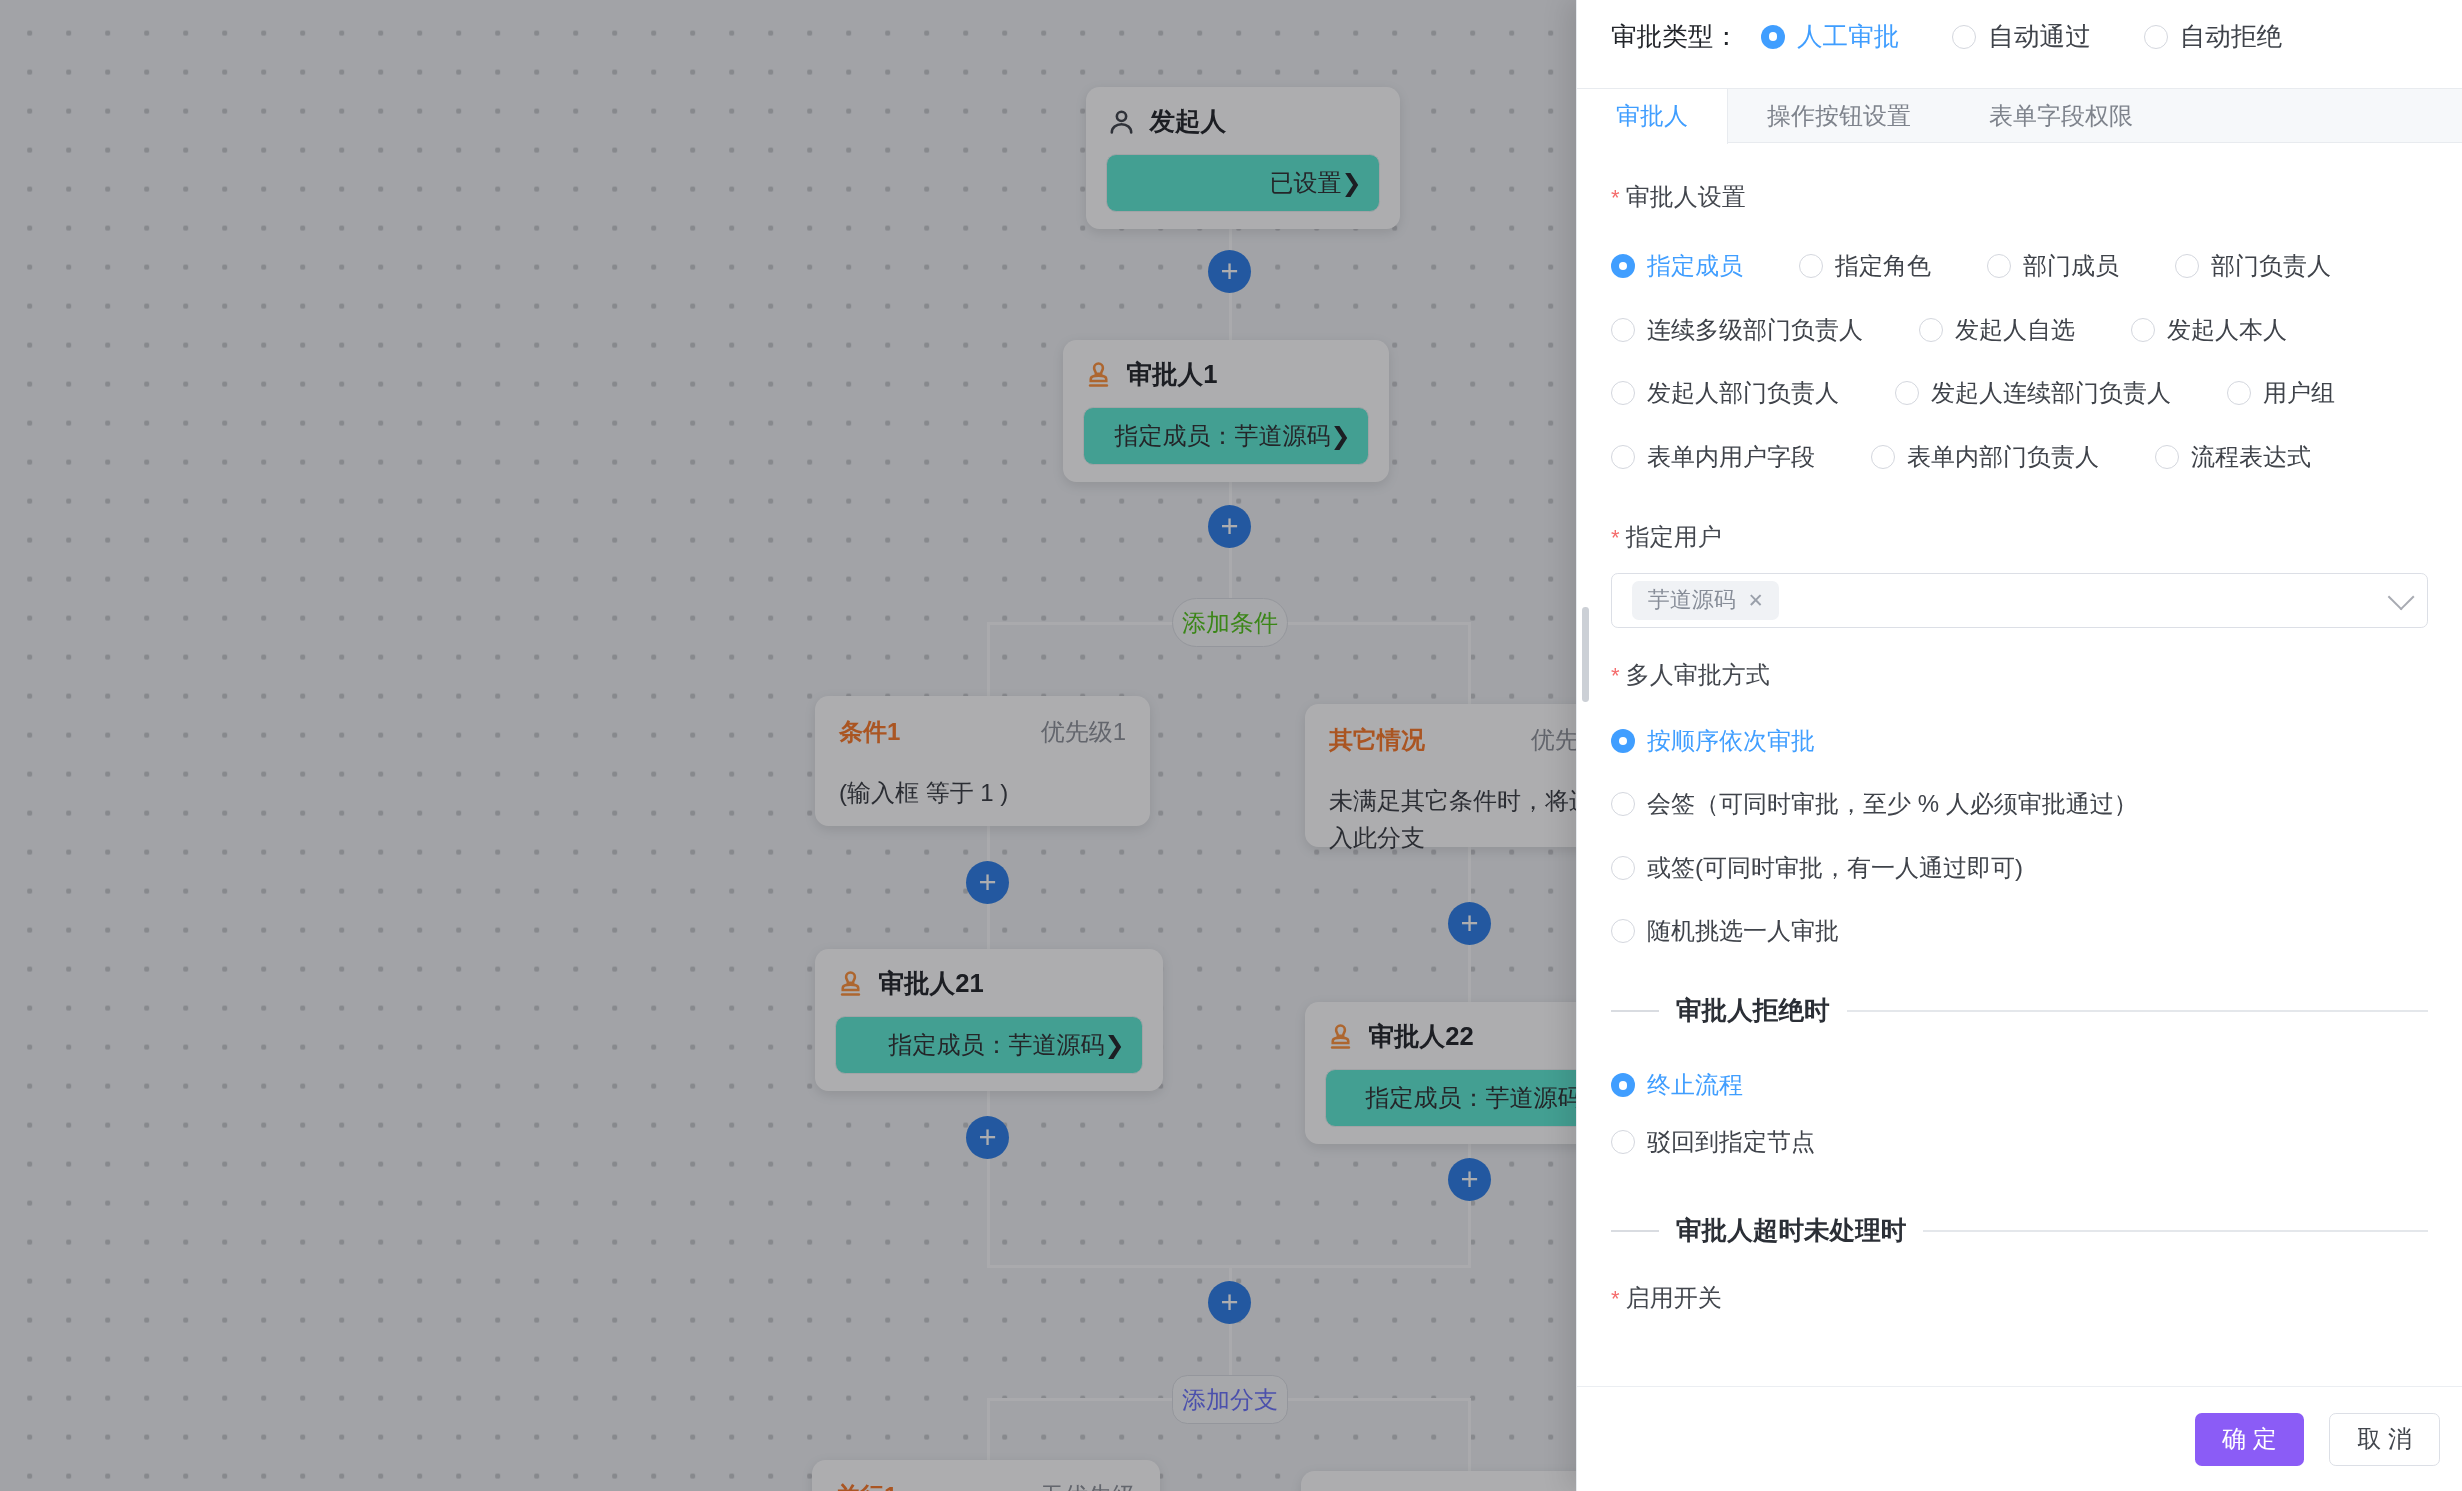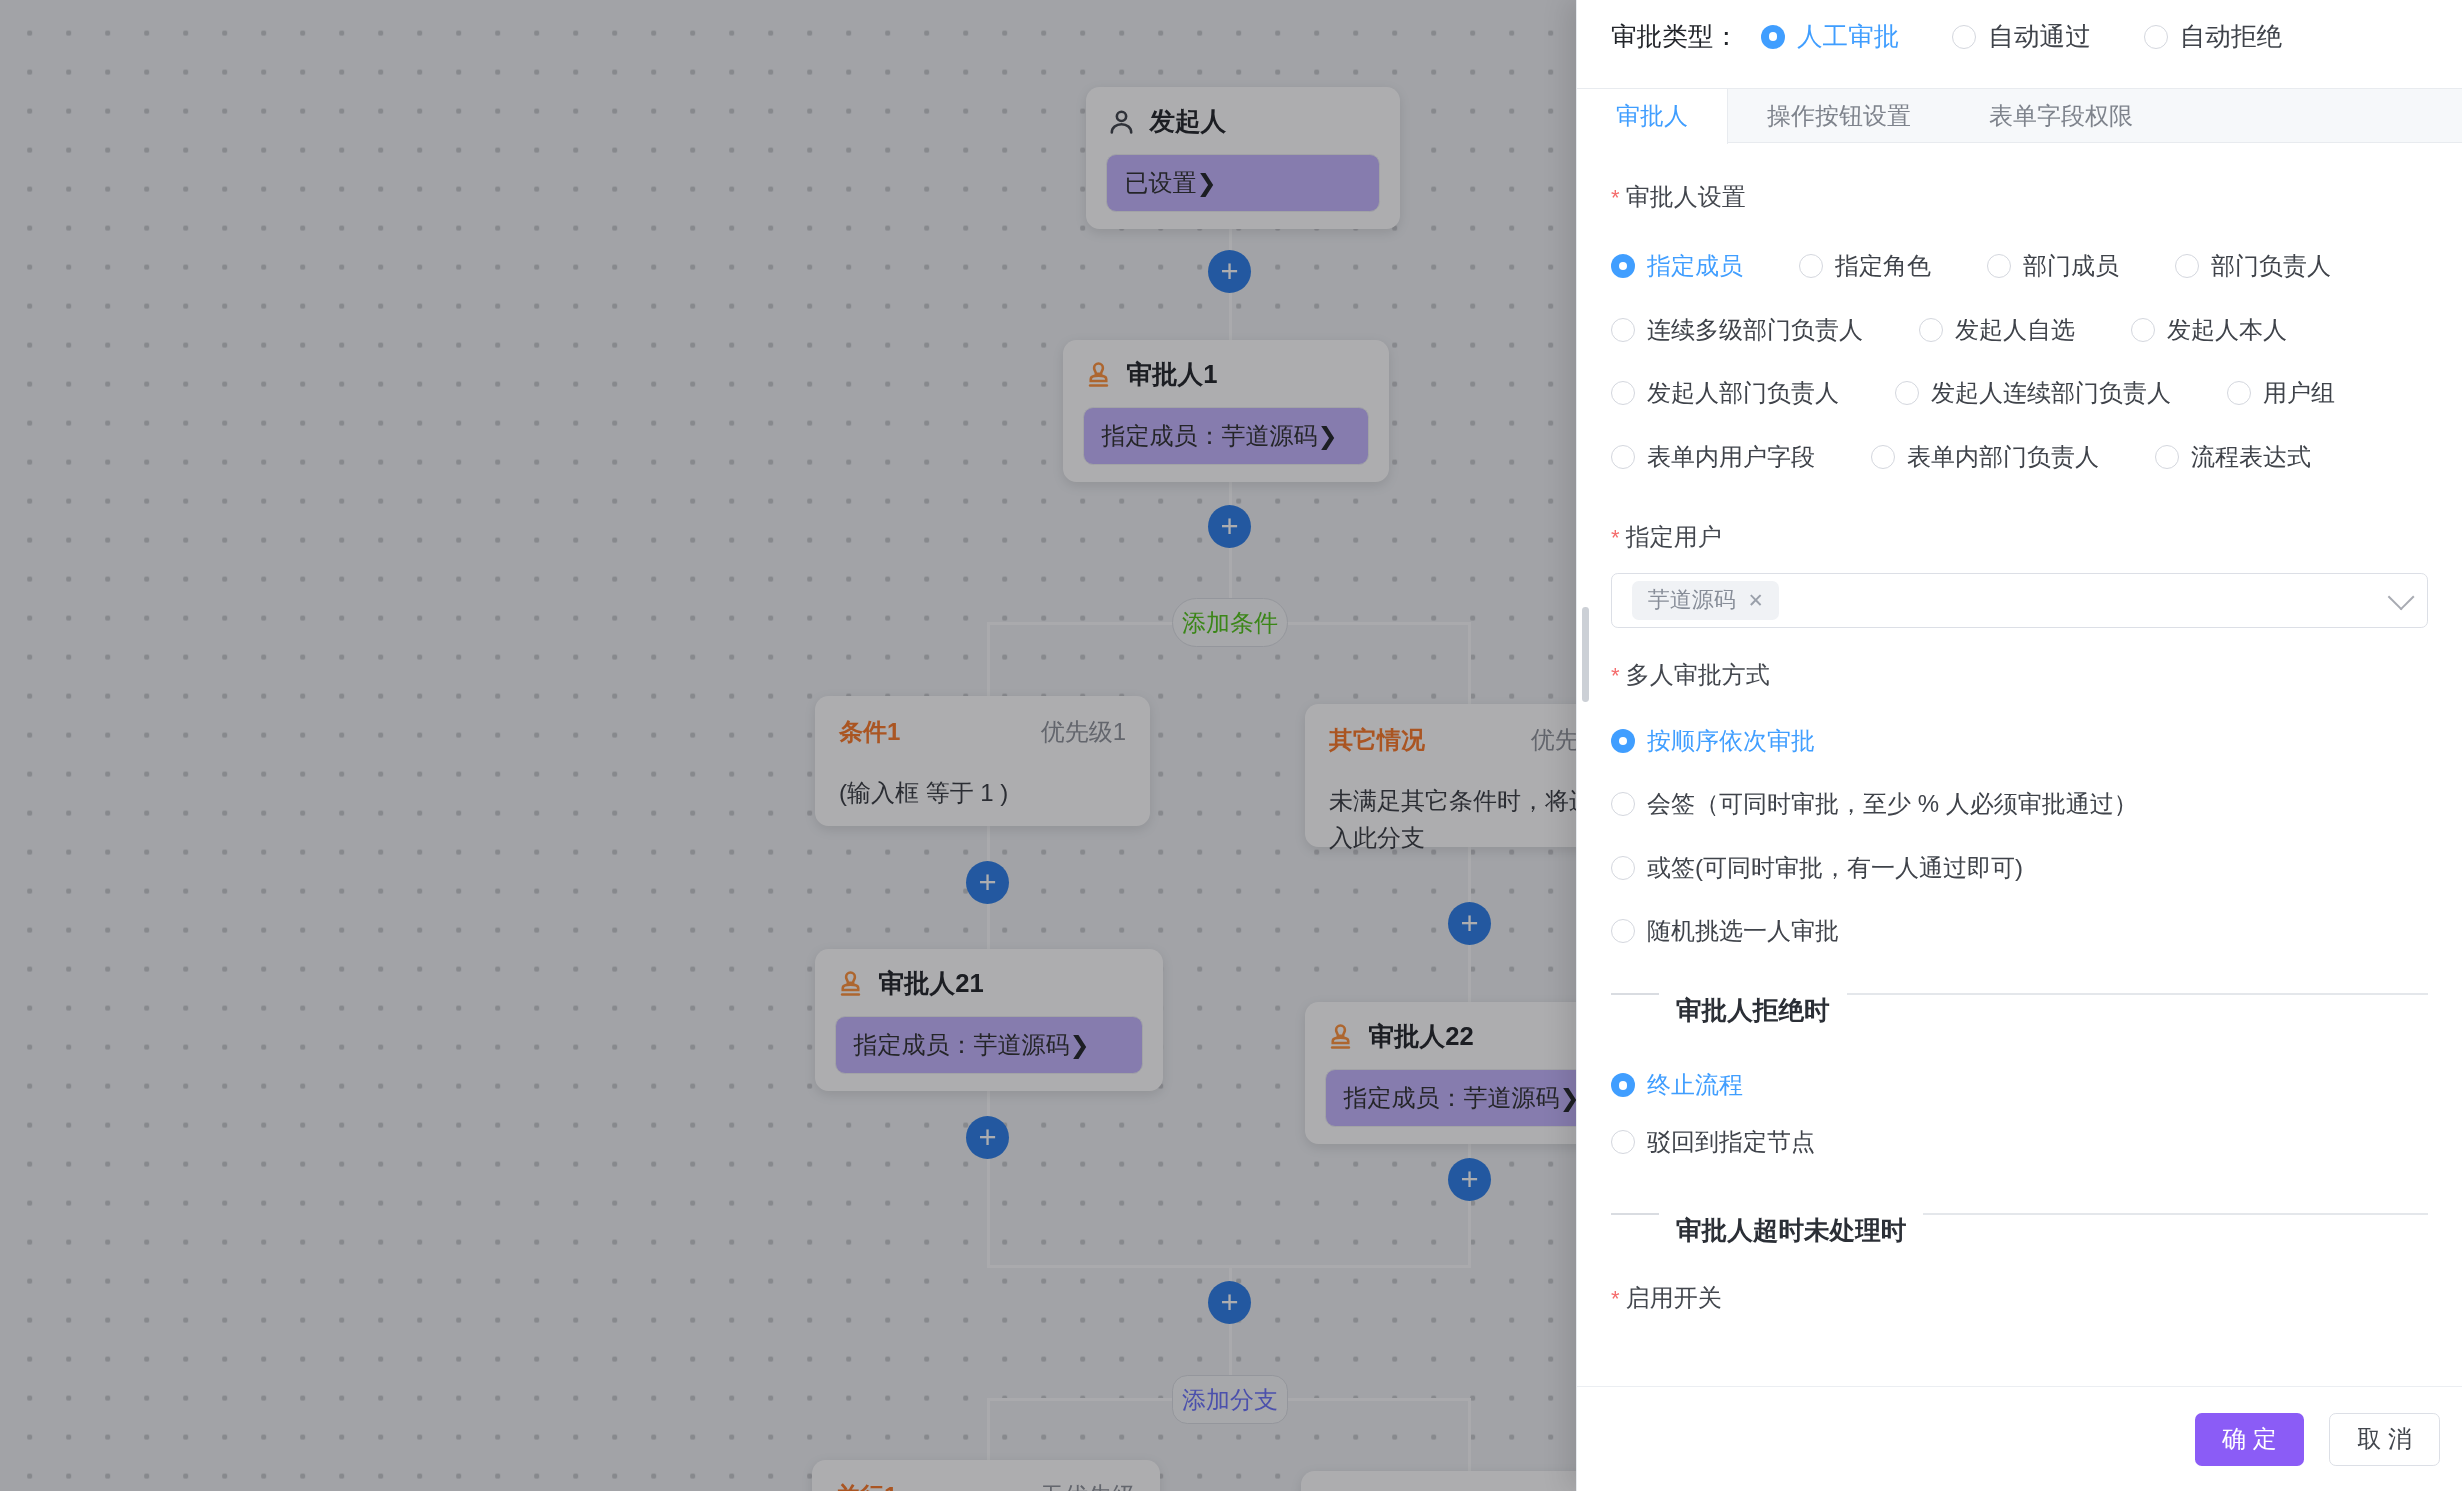--- a/index.html
+++ b/index.html
@@ -14,22 +14,22 @@
   .vline { position:absolute; width:2.6px; background:#fafbfc; z-index:1; }
   .hline { position:absolute; height:2.6px; background:#fafbfc; z-index:1; }
   .plus { position:absolute; width:43px; height:43px; border-radius:50%;
     background:#2E7FE8; color:#fff; display:flex; align-items:center; justify-content:center;
     font-size:31px; font-weight:400; z-index:3; cursor:pointer; line-height:1; }
   .node-card { position:absolute; background:#fff; border-radius:13.6px;
     box-shadow:0 3.4px 12px rgba(0,0,0,.10); padding:17px 20.4px; z-index:2; cursor:pointer; }
   .node-head { display:flex; align-items:center; gap:12px; font-size:25.6px;
     font-weight:700; color:#23262b; }
   .node-head svg { width:31px; height:31px; }
-  .node-body { margin-top:15.3px; background:#c4b5fd; border:1.7px solid #eef0f2;
-    border-radius:10.2px; padding:12px 17px; display:flex; justify-content:flex-start;
+  .node-body { margin-top:15.3px; background:#5eead4; border:1.7px solid #eef0f2;
+    border-radius:10.2px; padding:12px 17px; display:flex; justify-content:flex-end;
     align-items:center; font-size:24px; color:#303133; }
   .node-chev { font-size:24px; font-weight:700; color:#23262b; }
   .cond-card { position:absolute; background:#fff; border-radius:13.6px;
     box-shadow:0 3.4px 12px rgba(0,0,0,.10); padding:20.4px 24px; z-index:2; cursor:pointer; }
   .cond-head { display:flex; justify-content:space-between; align-items:center; }
   .cond-title { font-size:24px; font-weight:700; color:#FB7A2A; }
   .cond-prio { font-size:24px; color:#8f939b; }
   .cond-body { margin-top:25.6px; font-size:24px; color:#3a3e44; line-height:1.55; }
   .pill { position:absolute; display:flex; align-items:center; justify-content:center;
     font-size:24px; background:#f6f7f9; border:1.7px solid #dadde2; z-index:2; cursor:pointer; }
@@ -74,21 +74,21 @@
 
   .select-box { margin-top:20.4px; height:55px; border:1.7px solid #dcdfe6; border-radius:6.8px;
     display:flex; align-items:center; justify-content:space-between; padding:0 20.4px;
     cursor:pointer; }
   .tag { background:#f0f2f5; border-radius:6.8px; height:39px; display:flex;
     align-items:center; gap:12px; padding:0 15.3px; font-size:22px; color:#878d98; }
   .tag-x { font-size:19px; color:#9aa0aa; cursor:pointer; }
   .chev-down { width:19px; height:19px; border-right:2.6px solid #a8abb2;
     border-bottom:2.6px solid #a8abb2; transform:rotate(45deg) translateY(-5.1px); }
 
-  .divider { display:flex; margin-top:46px; }
+  .divider { display:flex; align-items:center; margin-top:46px; }
   .divider .dl { width:48px; height:1.7px; background:#d9dce1; }
   .divider .dt { margin:0 17px; font-size:25.6px; font-weight:700; color:#2b2f36; }
   .divider .dr { flex:1; height:1.7px; background:#e4e7eb; }
   .divider-2 { margin-top:55px; }
 
   .panel-footer { position:absolute; left:0; right:0; bottom:0; height:105px;
     border-top:1.7px solid #ebeef2; display:flex; align-items:center;
     justify-content:flex-end; gap:25.6px; padding-right:22px; background:#fff; }
   .btn { height:53px; padding:0 27px; border-radius:6.8px; font-size:24px;
     display:flex; align-items:center; cursor:pointer; white-space:pre; }

